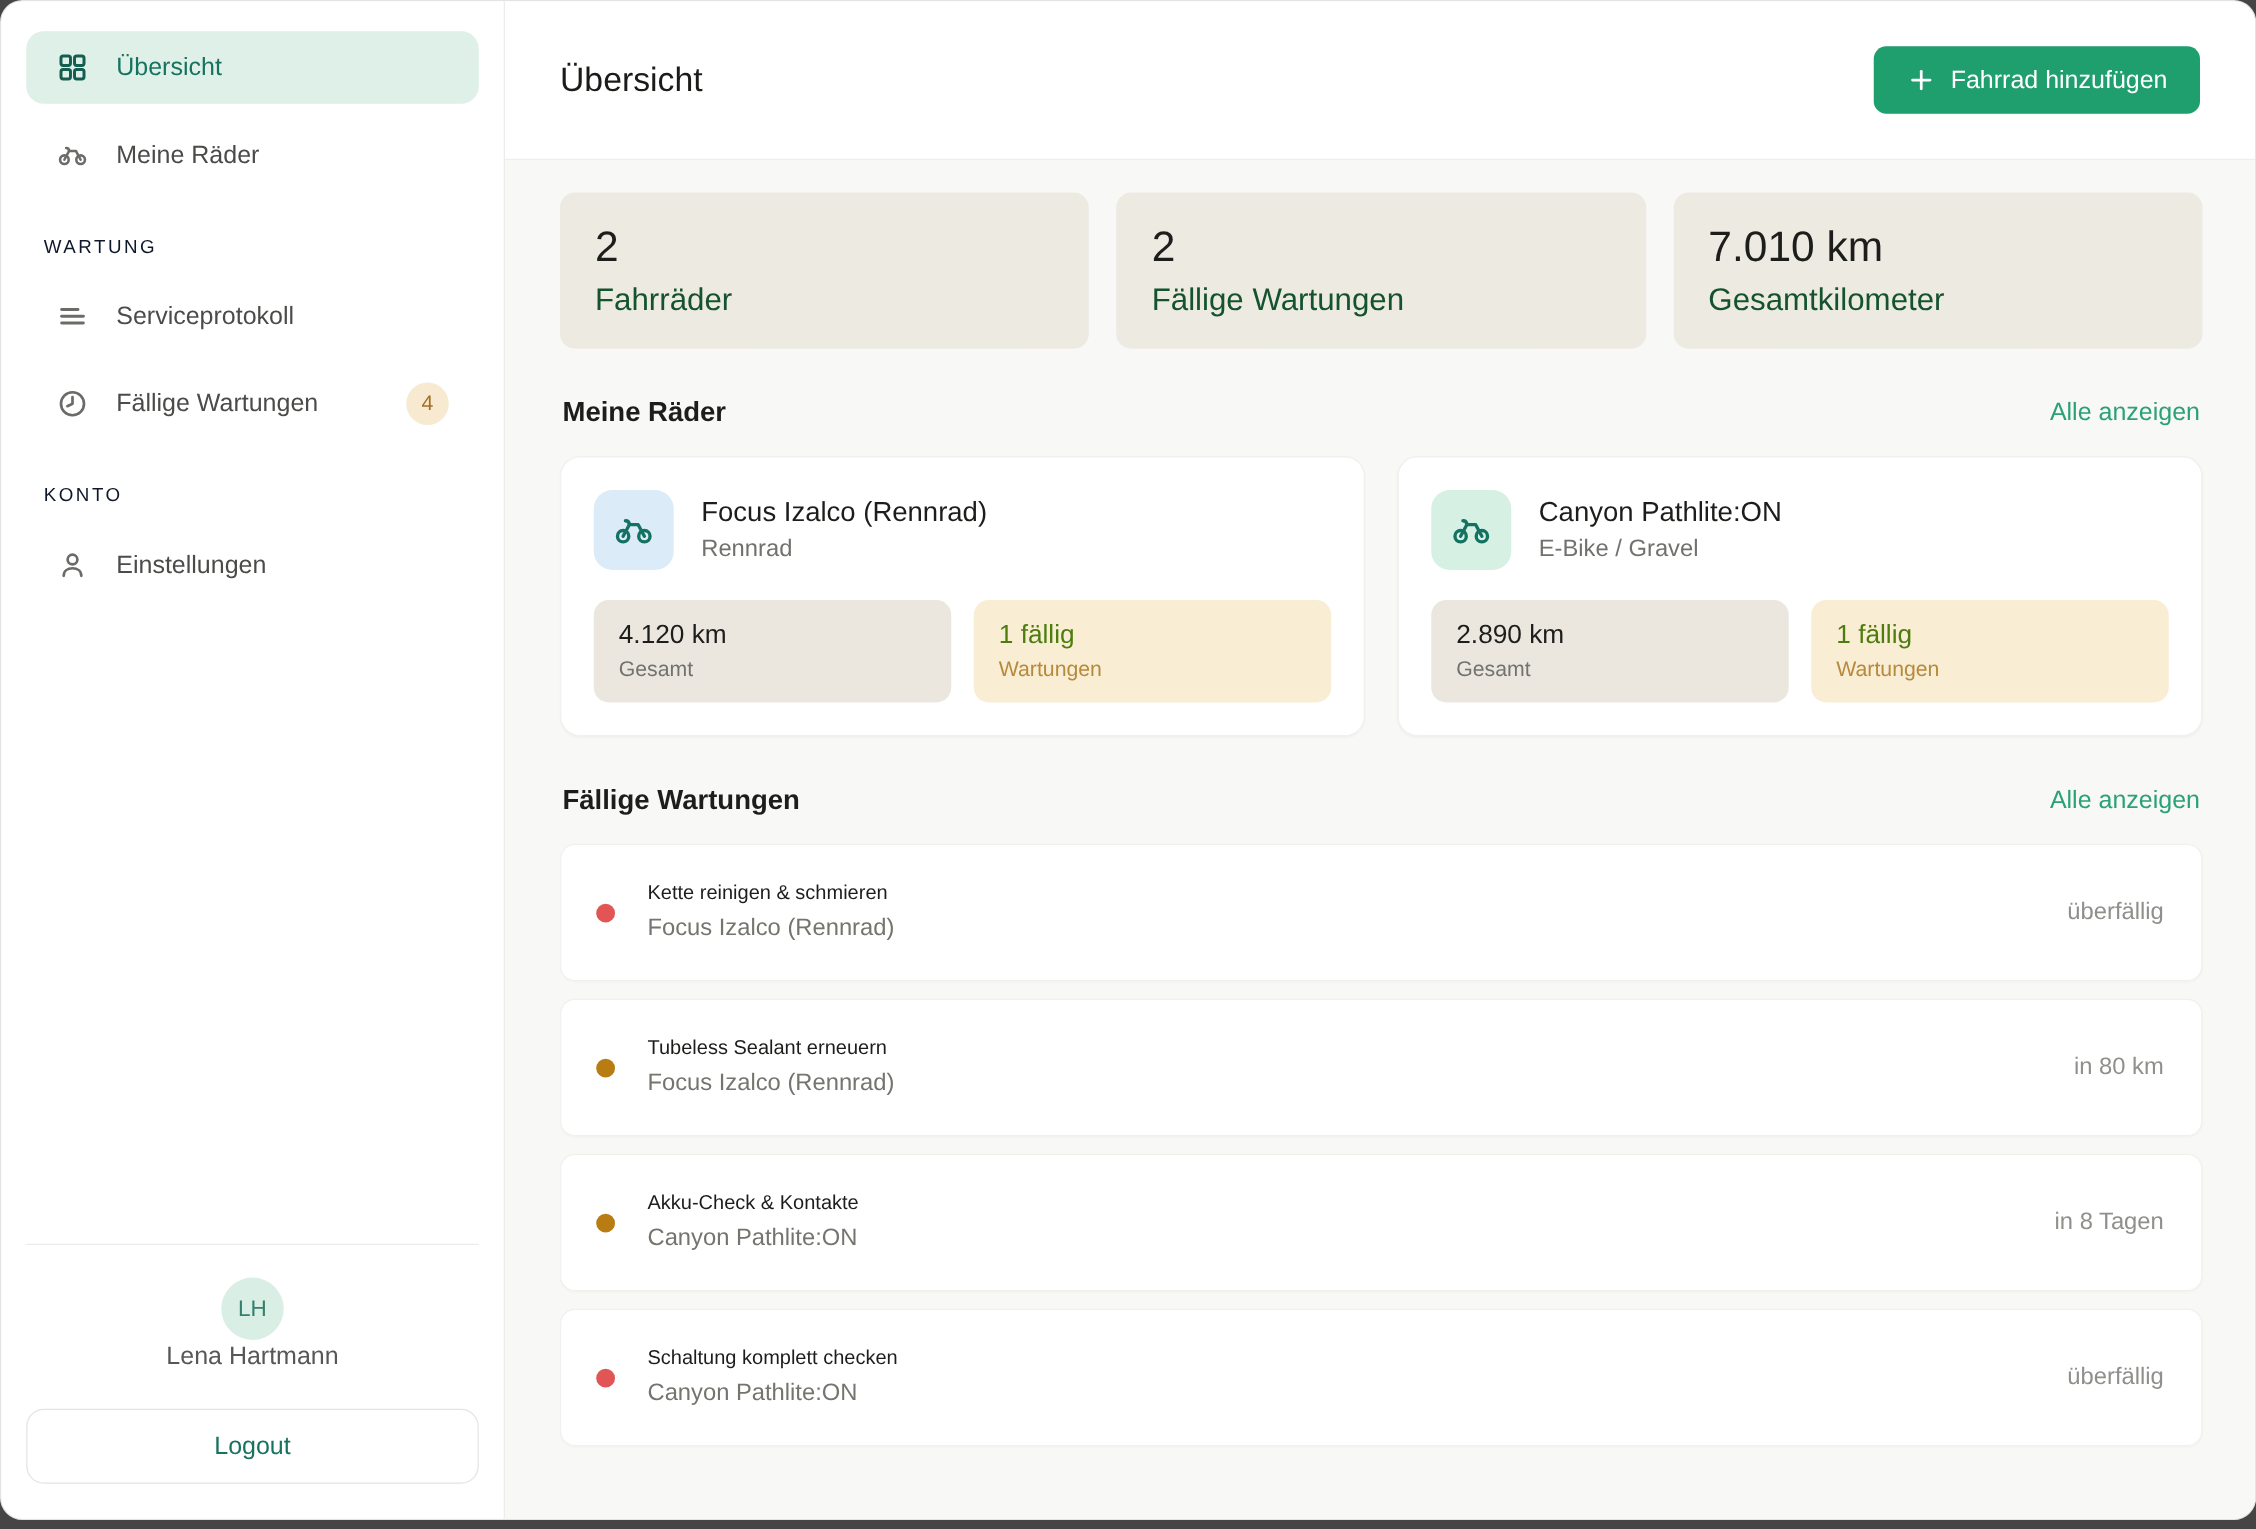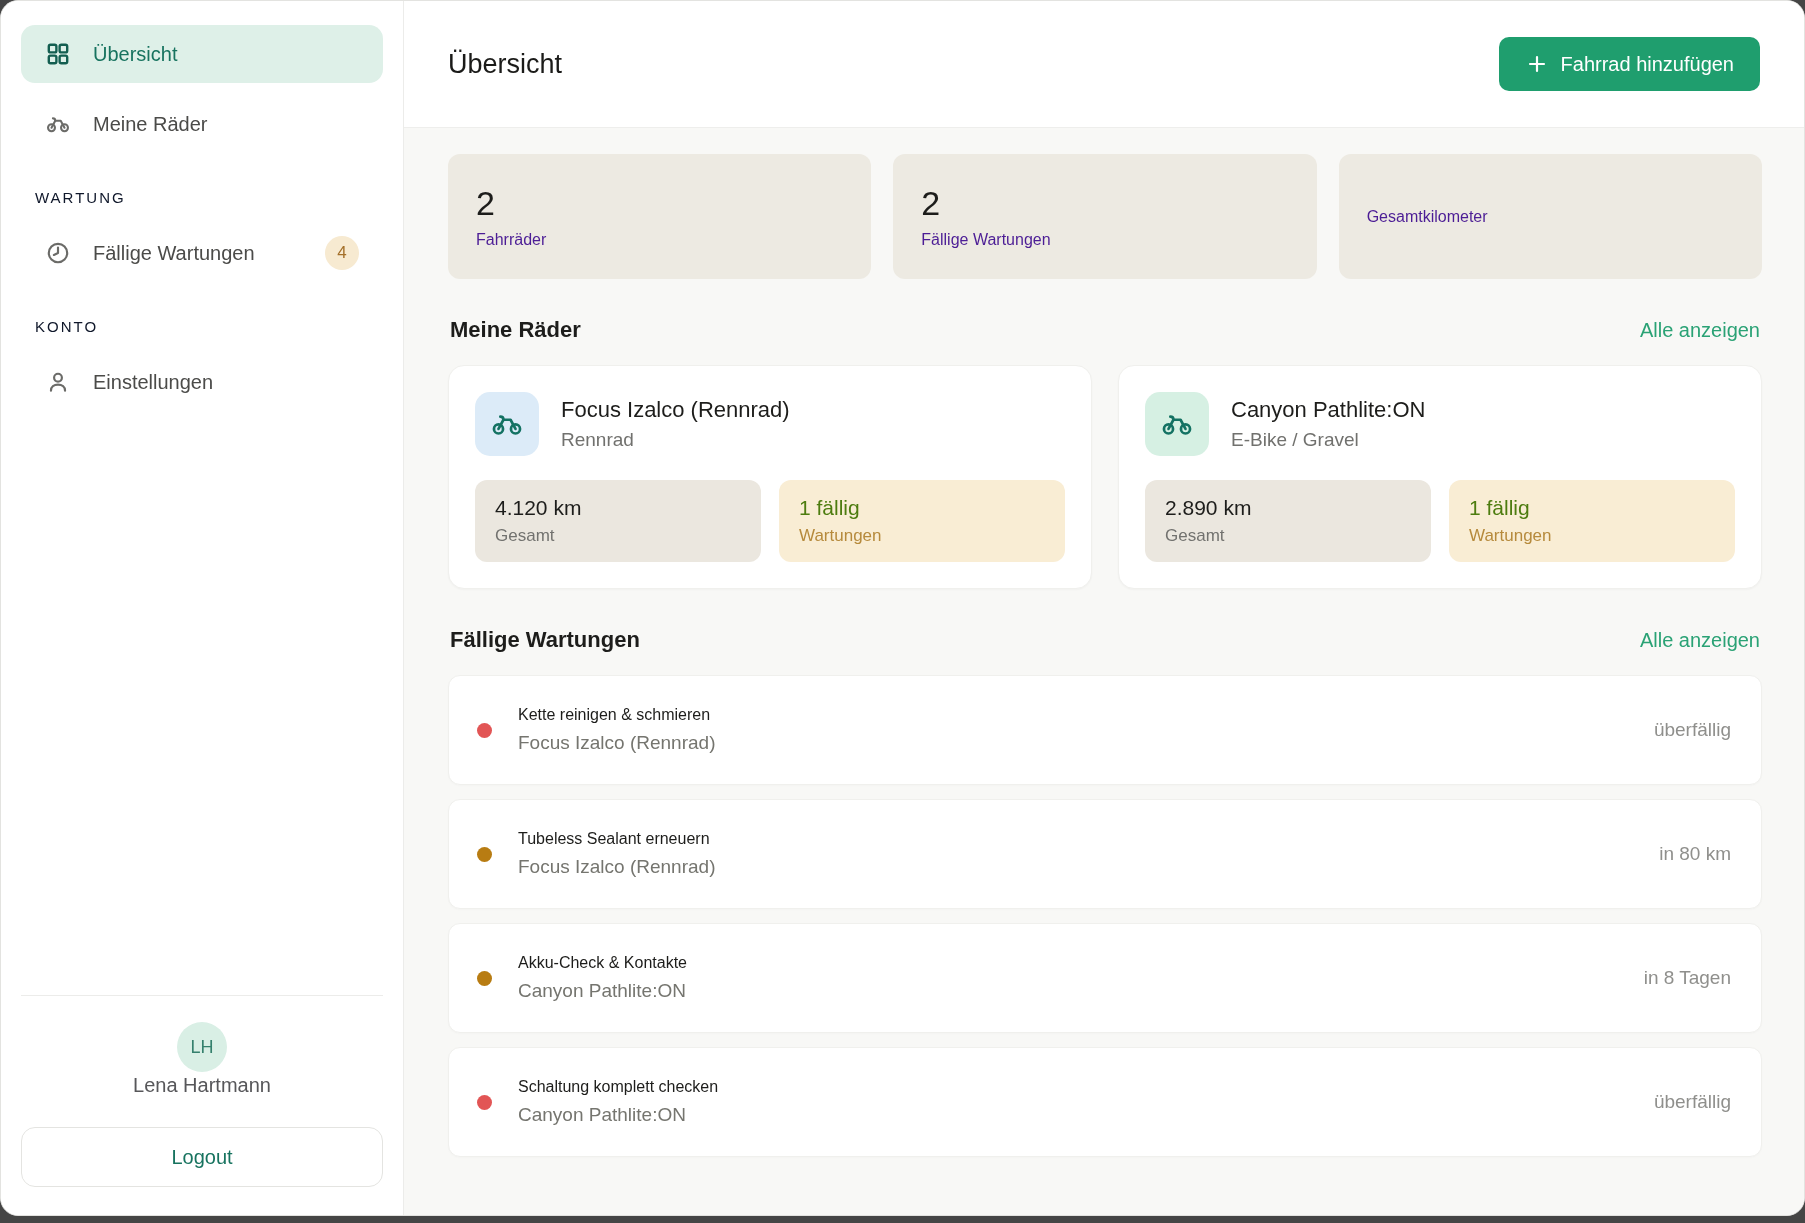--- a/index.html
+++ b/index.html
@@ -84,21 +84,21 @@
   .main-body { flex:1; padding:26px 42px 24px 44px; overflow:hidden; }
   
   .stats-row { display:flex; gap:22px; }
   .stat-card {
     flex:1; height:125px;
     background:#edeae2; border-radius:12px;
     padding:22px 28px;
     display:flex; flex-direction:column; justify-content:center; gap:8px;
   }
   .stat-value { font-size:34px; color:#1d1d1b; }
-  .stat-label { font-size:16px; color:#4c1d95; }
+  .stat-label { font-size:25px; color:#14532d; }
   
   .section-head { display:flex; align-items:center; justify-content:space-between; margin:38px 2px 22px 2px; }
   .section-title { font-size:22px; font-weight:600; color:#1d1d1b; }
   .see-all { font-size:20px; color:#2aa275; text-decoration:none; cursor:pointer;margin-left:29px; }
   
   .bike-grid { display:flex; gap:26px; }
   .bike-card {
     flex:1; background:#ffffff;
     border:1px solid #f0f0ed; border-radius:16px;
     box-shadow:0 1px 2px rgba(0,0,0,0.03);
@@ -166,20 +166,30 @@
           <circle cx="18" cy="15.5" r="3.2"></circle>
           <path d="M6 15.5 L9.5 9 L14.5 9 L18 15.5"></path>
           <path d="M9.5 9 C9.5 7.6 8.6 6.8 7.3 6.8"></path>
         </svg>
       </span>
       <span>Meine Räder</span>
     </div>
 
     <div class="nav-section">WARTUNG</div>
 
+    <div class="nav-item">
+      <span class="nav-ico">
+        <svg width="26" height="26" viewBox="0 0 24 24" fill="none" stroke="currentColor" stroke-width="2.2" stroke-linecap="round">
+          <line x1="4" y1="7" x2="16" y2="7"></line>
+          <line x1="4" y1="12" x2="20" y2="12"></line>
+          <line x1="4" y1="17" x2="20" y2="17"></line>
+        </svg>
+      </span>
+      <span>Serviceprotokoll</span>
+    </div>
 
     <div class="nav-item">
       <span class="nav-ico">
         <svg width="26" height="26" viewBox="0 0 24 24" fill="none" stroke="currentColor" stroke-width="2" stroke-linecap="round" stroke-linejoin="round">
           <circle cx="12" cy="12" r="8.5"></circle>
           <polyline points="12,7 12,12 8.2,13.8"></polyline>
         </svg>
       </span>
       <span>Fällige Wartungen</span>
       <span class="badge">4</span>
@@ -228,20 +238,21 @@
       <div class="stats-row">
         <div class="stat-card">
           <div class="stat-value">2</div>
           <div class="stat-label">Fahrräder</div>
         </div>
         <div class="stat-card">
           <div class="stat-value">2</div>
           <div class="stat-label">Fällige Wartungen</div>
         </div>
         <div class="stat-card">
+          <div class="stat-value">7.010 km</div>
           <div class="stat-label">Gesamtkilometer</div>
         </div>
       </div>
 
       <div class="section-head">
         <div class="section-title">Meine Räder</div>
         <a class="see-all">Alle anzeigen</a>
       </div>
 
       <div class="bike-grid">

